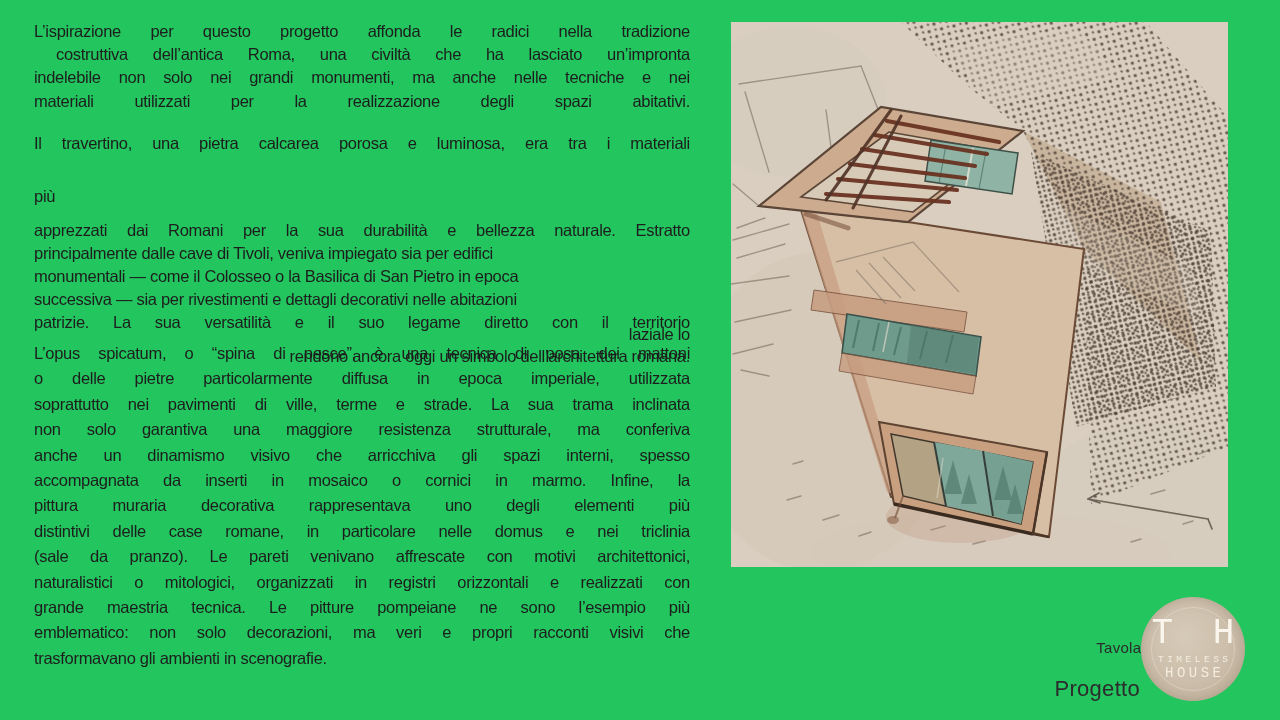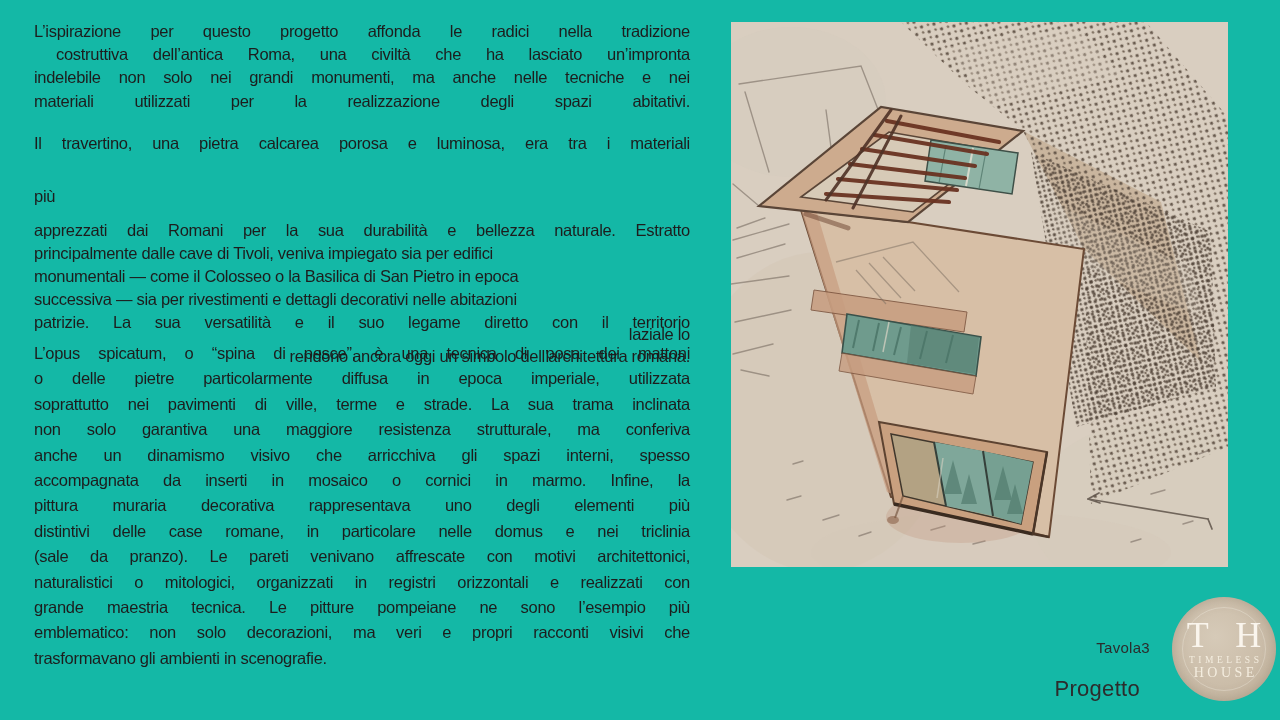--- a/index.html
+++ b/index.html
@@ -1,16 +1,16 @@
 <!DOCTYPE html>
 <html><head>
 <meta charset="utf-8">
 <style>
   html,body{margin:0;padding:0;background:#ffffff;}
-  .slide{position:relative;width:1280px;height:720px;background:#14b8a6;overflow:hidden;
+  .slide{position:relative;width:1280px;height:720px;background:#22c55e;overflow:hidden;
          font-family:"Liberation Sans",sans-serif;}
 
   
   .textcol{position:absolute;left:34px;top:0;width:656px;height:720px;color:#1d1d1d;
            font-size:16.5px;letter-spacing:-0.3px;}
   .tb{position:absolute;left:0;width:656px;}
   .tline{white-space:nowrap;}
   .j{white-space:normal;text-align:justify;text-align-last:justify;}
   .ind{padding-left:22px;}
   .b1{top:20px;}  .b1 .tline{height:23.2px;line-height:23.2px;}
@@ -21,25 +21,25 @@
 
   
   .sketch{position:absolute;left:731px;top:22px;width:497px;height:545px;}
   .sketch svg{display:block;width:100%;height:100%;}
 
   
   .tavola{position:absolute;right:130px;top:639px;font-size:15px;color:#2c2c2c;letter-spacing:0.3px;}
   .progetto{position:absolute;right:140px;top:676px;font-size:22px;color:#2c2c2c;letter-spacing:0.3px;}
 
   
-  .logo{position:absolute;left:1172px;top:597px;width:104px;height:104px;border-radius:50%;
+  .logo{position:absolute;left:1141px;top:597px;width:104px;height:104px;border-radius:50%;
         background:radial-gradient(circle at 42% 38%, #d6cab8 0%, #cbbda9 55%, #bfb099 100%);
         box-shadow:inset 0 0 14px rgba(120,104,84,0.35);
         display:flex;flex-direction:column;align-items:center;justify-content:center;
-        font-family:Liberation Serif, serif;color:#f4eee2;text-align:right;}
+        font-family:Liberation Mono, monospace;color:#f4eee2;text-align:right;}
   .logo .ring{position:absolute;left:10px;top:10px;width:82px;height:82px;border-radius:50%;
         border:1px solid rgba(250,245,235,0.30);pointer-events:none;}
   .logo .monogram{font-size:36px;line-height:34px;letter-spacing:9px;text-indent:9px;
         color:rgba(252,248,240,0.95);font-weight:400;}
   .logo .lname{margin-top:3px;font-size:9.5px;letter-spacing:3.5px;text-indent:3.5px;
         color:rgba(250,244,232,0.85);}
   .logo .lname2{font-size:14px;letter-spacing:3.5px;text-indent:3.5px;
         color:rgba(250,244,232,0.85);}
 </style>
 </head>

